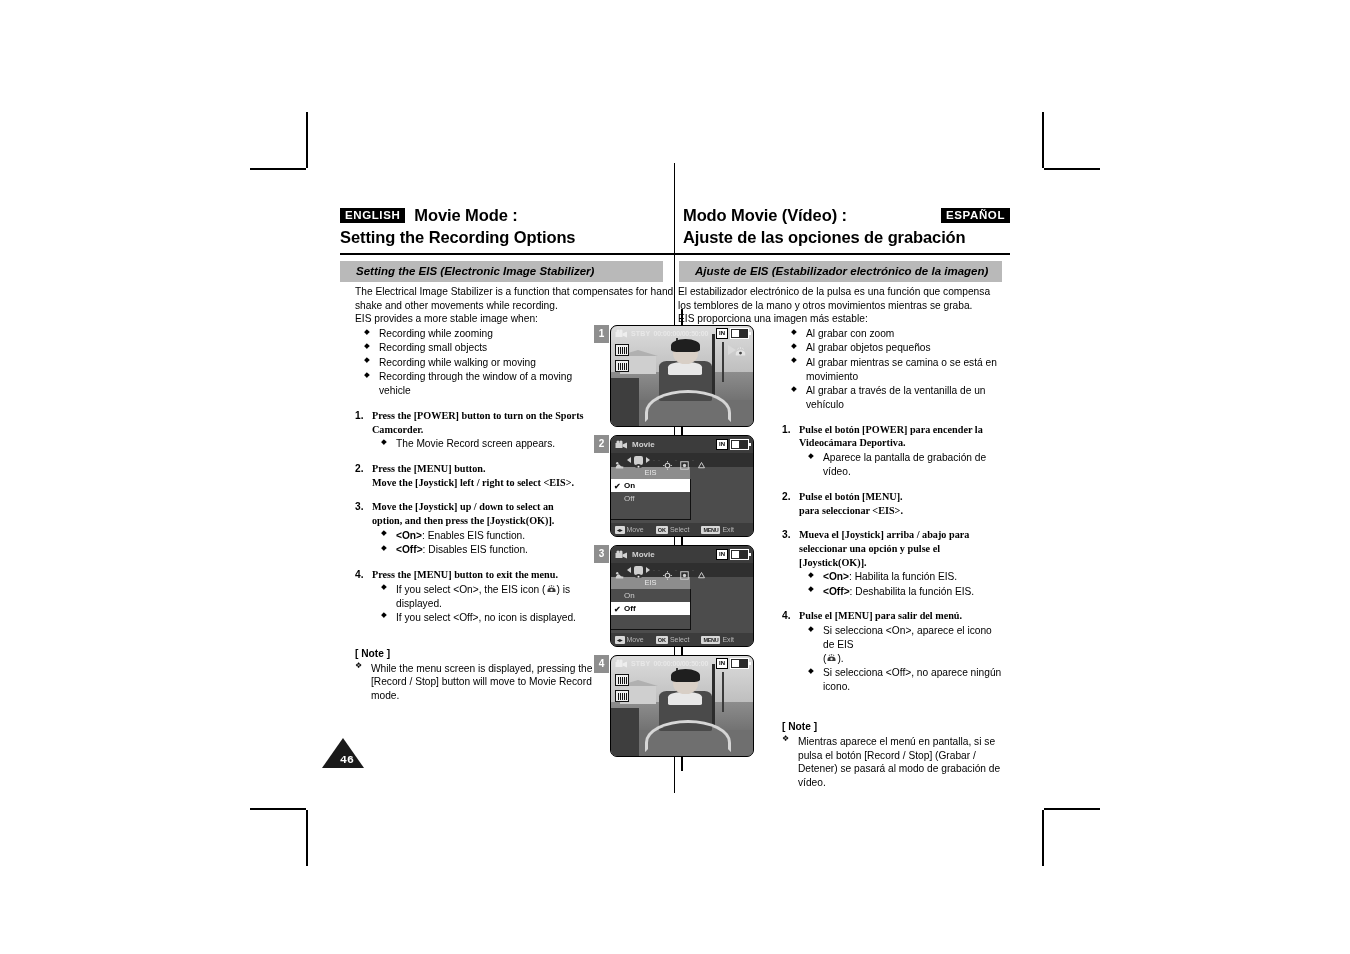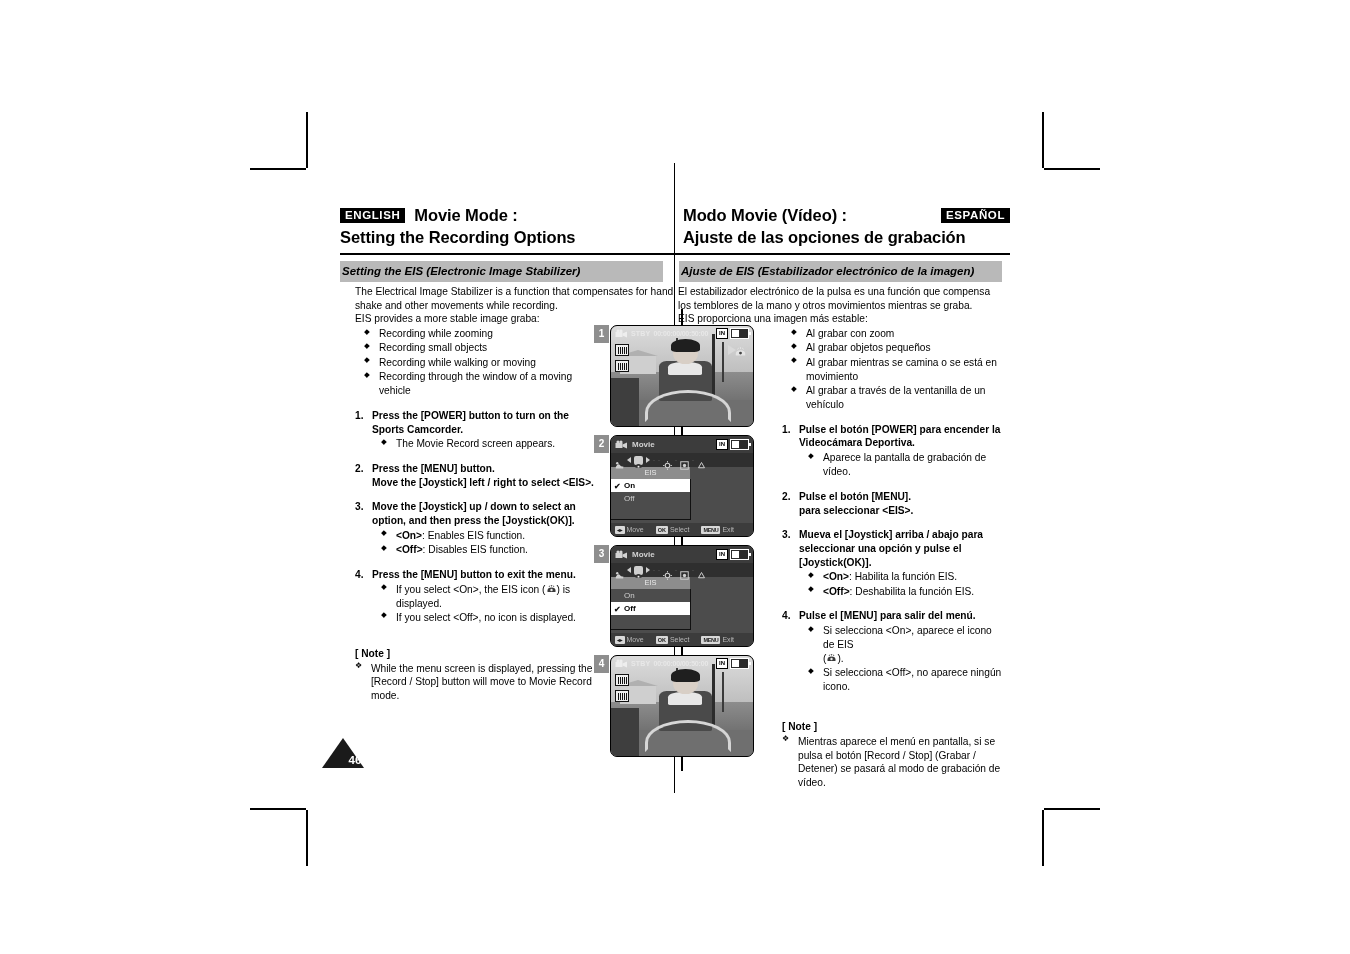--- a/index.html
+++ b/index.html
@@ -91,21 +91,21 @@
     width: 670px;
     display: flex;
     gap: 5px;
   }
   .sec-bar {
     width: 323px;
     background: #b9b9b9;
     font-style: italic;
     font-weight: bold;
     font-size: 11.5px;
-    padding: 4px 6px 4px 2px;
+    padding: 4px 6px 4px 16px;
     box-sizing: border-box;
     line-height: 1.15;
     white-space: nowrap;
   }
   .sec-bar.right { margin-left: 11px; }
 
   
   .col {
     position: absolute;
     top: 80px;
@@ -149,21 +149,21 @@
     margin-top: 11px;
   }
   ol.steps > li::before {
     counter-increment: stepno;
     content: counter(stepno) ".";
     position: absolute;
     left: 0;
     top: 0;
     font-weight: bold;
   }
-  .step-title { font-weight: bold; line-height: 1.34; }
+  .step-title { font-weight: bold; line-height: 1.34; font-family: Liberation Serif, serif; }
 
   
   .note-wrap { margin-top: 22px; }
   .note-title { font-weight: bold; font-size: 10.2px; margin-bottom: 1px; }
   ul.note {
     list-style: none; margin: 0; padding: 0;
   }
   ul.note > li {
     position: relative;
     padding-left: 16px;
@@ -428,23 +428,23 @@
     left: 322px; top: 738px;
     width: 42px; height: 30px;
   }
   #pagenum .tri {
     position: absolute; inset: 0;
     background: #1a1a1a;
     clip-path: polygon(50% 0%, 100% 100%, 0% 100%);
   }
   #pagenum .num {
     position: absolute;
-    left: 12px; bottom: 2px; width: 100%;
+    left: 4px; bottom: 2px; width: 100%;
     text-align: center;
-    color: #fff; font-size: 11.5px; font-weight: bold;
+    color: #fff; font-size: 11.5px; font-weight: bold; font-family: Liberation Mono, monospace;
   }
 </style>
 </head>
 <body>
 
 <div class="crop h" style="left:250px; top:168px;"></div>
 <div class="crop v" style="left:306px; top:112px;"></div>
 <div class="crop h" style="left:1044px; top:168px;"></div>
 <div class="crop v" style="left:1042px; top:112px;"></div>
 <div class="crop h" style="left:250px; top:808px;"></div>
@@ -475,21 +475,21 @@
   <div class="vdiv"></div>
 
   <div class="section-bars">
     <div class="sec-bar">Setting the EIS (Electronic Image Stabilizer)</div>
     <div class="sec-bar right">Ajuste de EIS (Estabilizador electrónico de la imagen)</div>
   </div>
 
   <div class="col left">
     <div class="para">The Electrical Image Stabilizer is a function that compensates for hand</div>
     <div class="para">shake and other movements while recording.</div>
-    <div class="para">EIS provides a more stable image graba:</div>
+    <div class="para">EIS provides a more stable image when:</div>
 
     <ul class="diamonds">
       <li>Recording while zooming</li>
       <li>Recording small objects</li>
       <li>Recording while walking or moving</li>
       <li style="width:210px;">Recording through the  window of a moving vehicle</li>
     </ul>
 
     <ol class="steps">
       <li>

